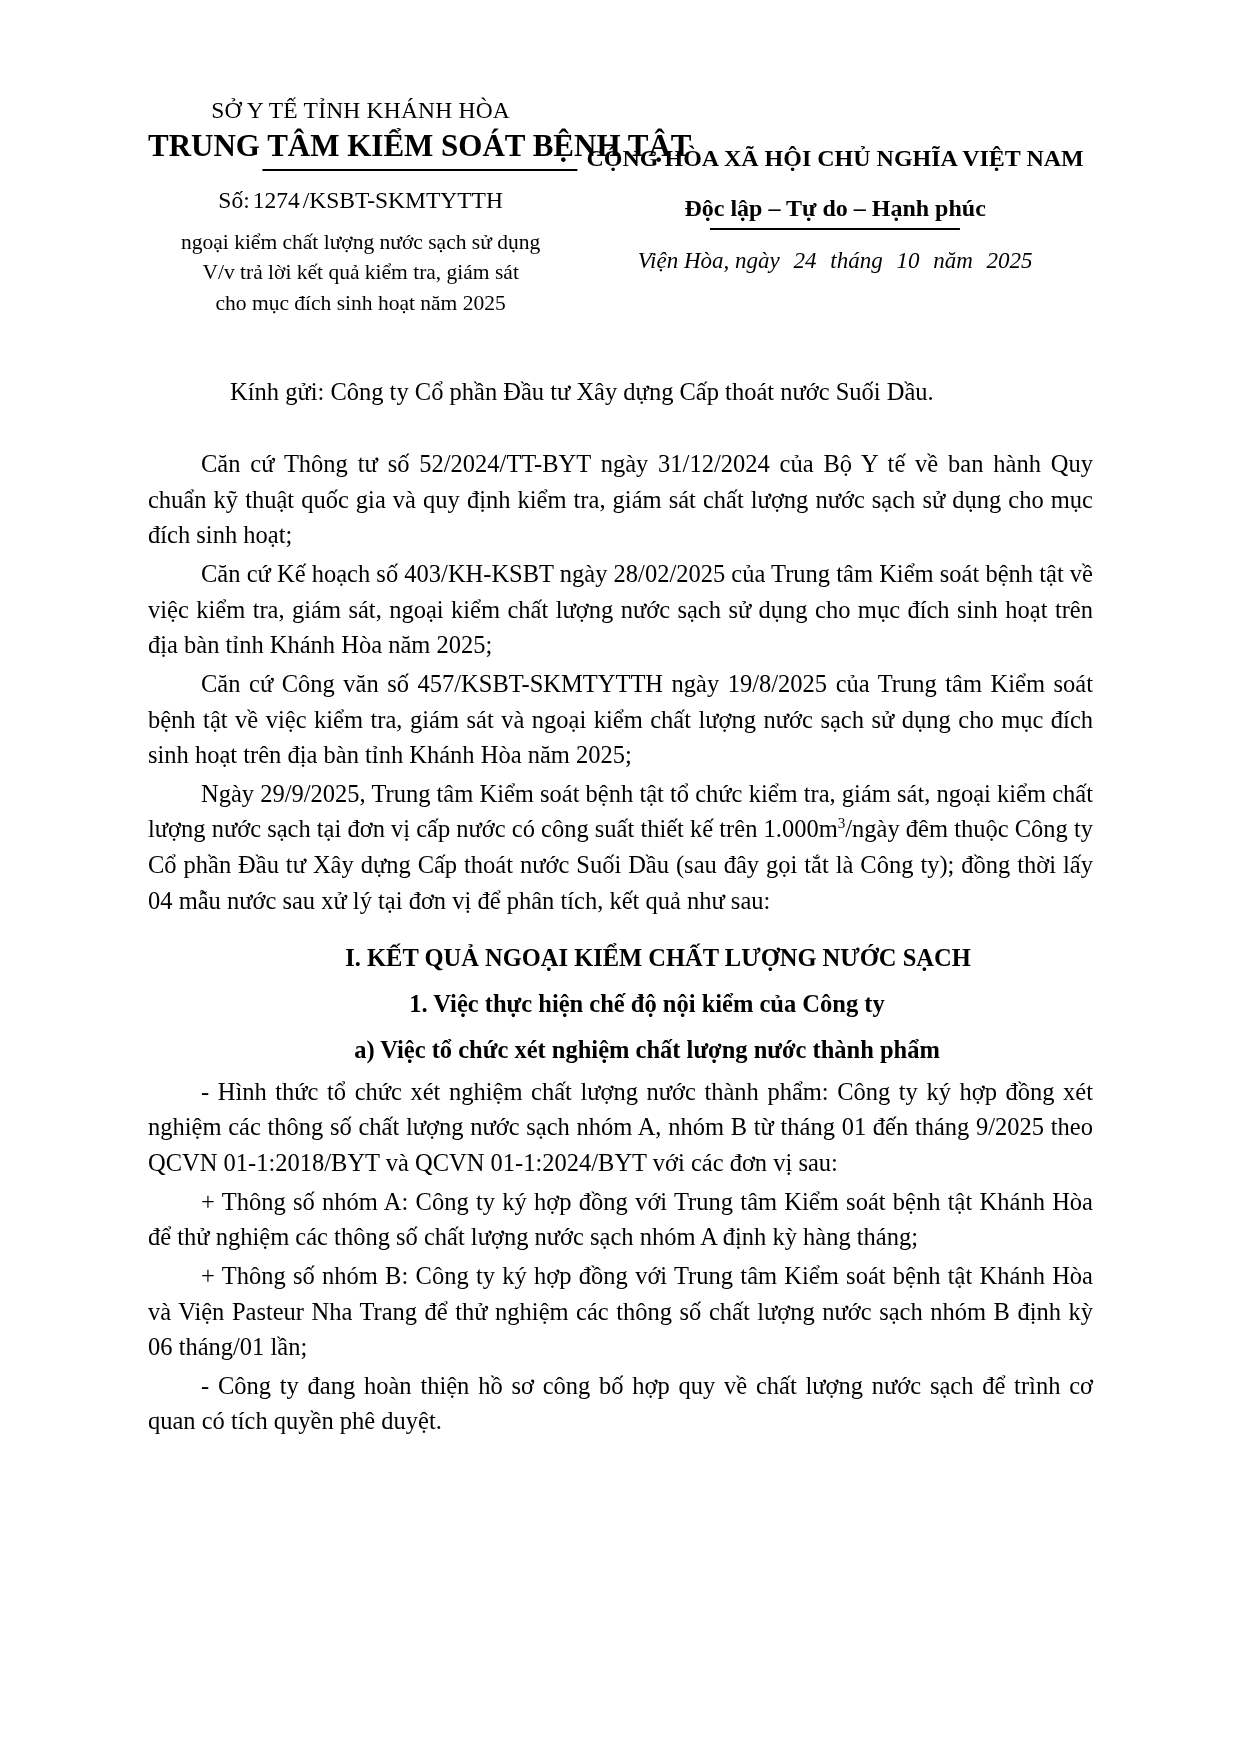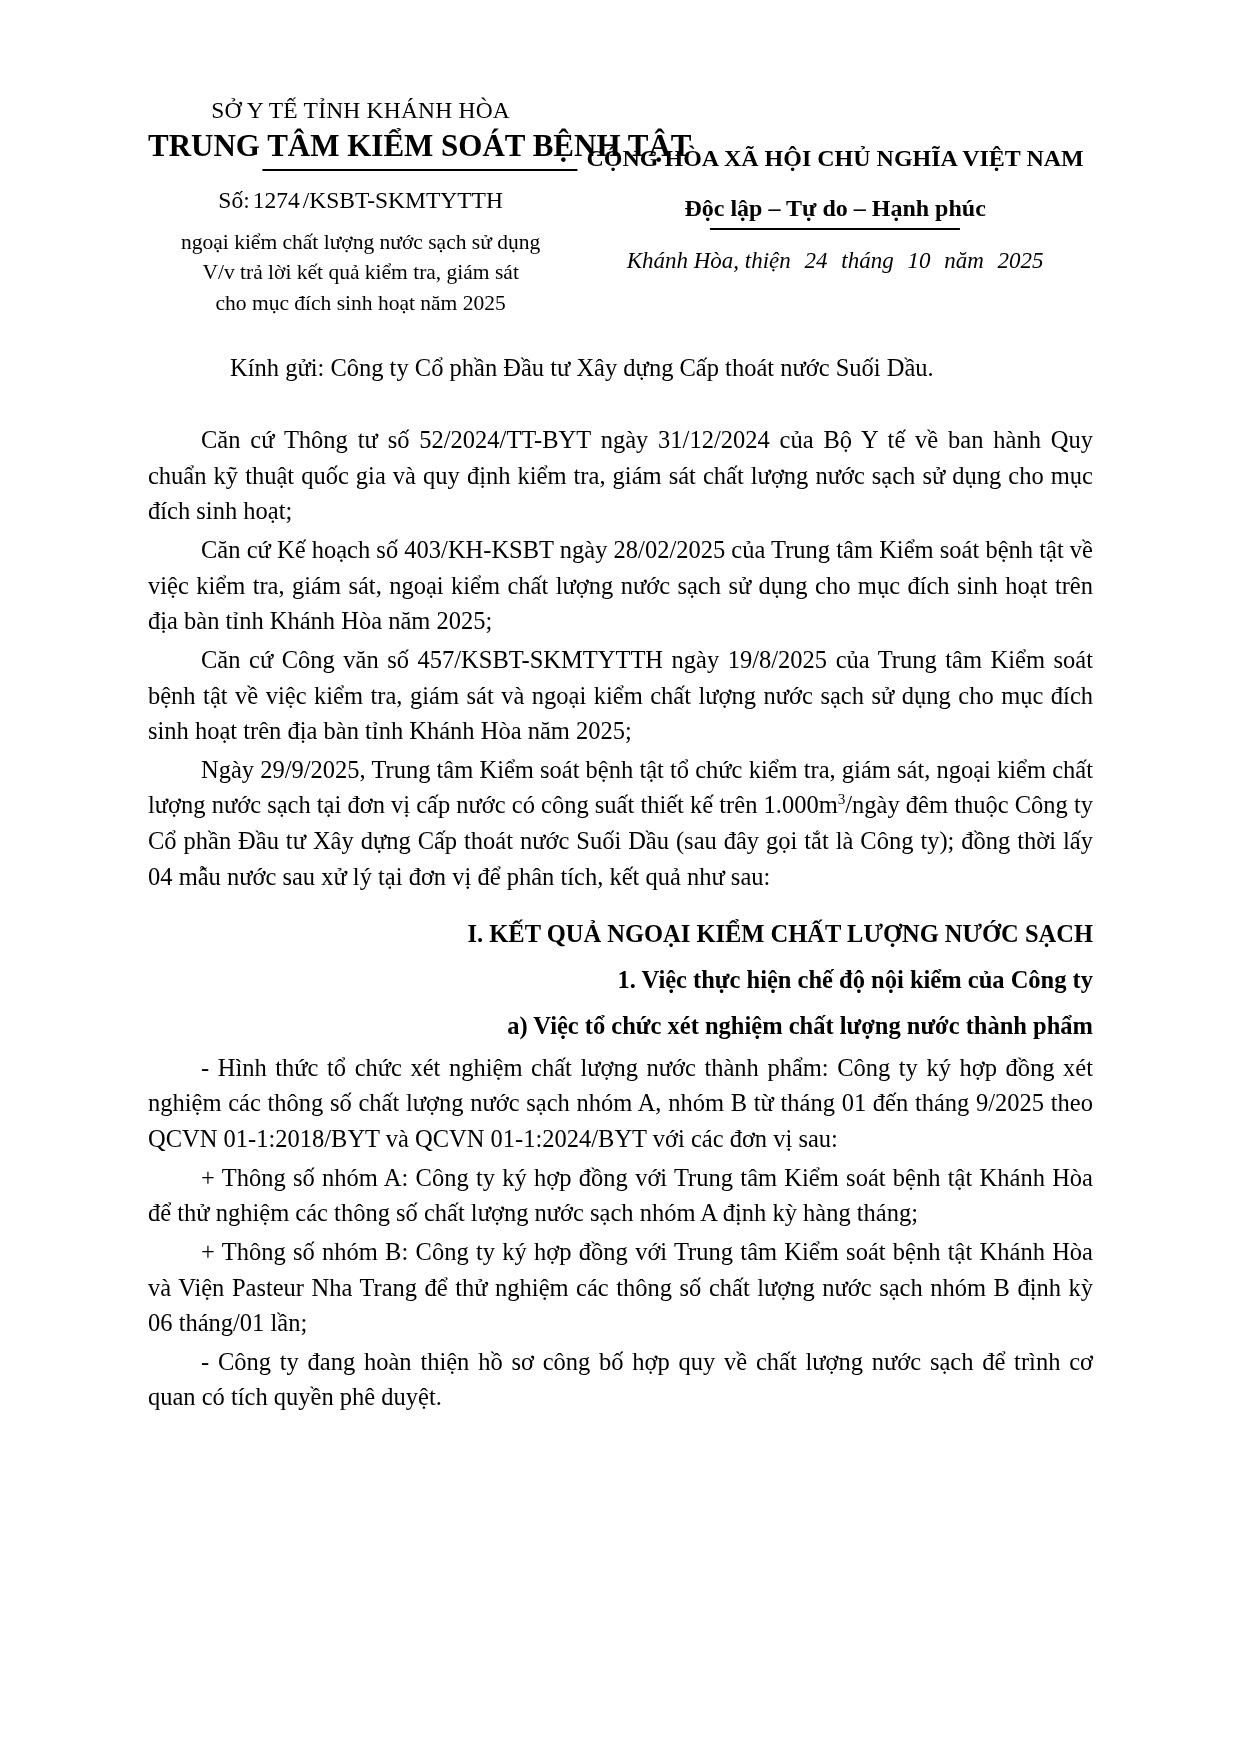--- a/index.html
+++ b/index.html
@@ -107,42 +107,42 @@
     font-style: italic;
     font-size: 23px;
     margin-top: 22px;
     line-height: 1.3;
     white-space: nowrap;
   }
   .place-date .sp { padding: 0 4px; }
 
   
   .body-area {
-    margin-top: 32px;
+    margin-top: 56px;
   }
   p.para {
     font-size: 24.5px;
     line-height: 1.455;
     text-align: justify;
     text-justify: inter-word;
     margin: 0 0 3px 0;
     text-indent: 53px;
     hyphens: none;
   }
   p.recipient {
     text-indent: 0;
     text-align: left;
     padding-left: 82px;
     margin-bottom: 36px;
   }
   p.heading {
     font-size: 24.5px;
     font-weight: bold;
     line-height: 1.46;
-    text-align: right;
+    text-align: center;
     margin: 10px 0 6px 0;
     text-indent: 53px;
   }
   p.heading-center {
     text-indent: 0;
     padding-left: 75px;
   }
   sup.m3 {
     font-size: 0.62em;
     vertical-align: super;
@@ -164,21 +164,21 @@
       <div class="subject">
         <div>ngoại kiểm chất lượng nước sạch sử dụng</div>
         <div>V/v trả lời kết quả kiểm tra, giám sát</div>
         <div>cho mục đích sinh hoạt năm 2025</div>
       </div>
     </div>
 
     <div class="lh-right">
       <div class="nation-line1">CỘNG HÒA XÃ HỘI CHỦ NGHĨA VIỆT NAM</div>
       <div class="nation-line2 underline-nation">Độc lập – Tự do – Hạnh phúc</div>
-      <div class="place-date"><span>Khánh Hòa, thiện</span><span class="sp"> </span><span>24</span><span class="sp"> </span><span>tháng</span><span class="sp"> </span><span>10</span><span class="sp"> </span><span>năm</span><span class="sp"> </span><span>2025</span></div>
+      <div class="place-date"><span>Viện Hòa, ngày</span><span class="sp"> </span><span>24</span><span class="sp"> </span><span>tháng</span><span class="sp"> </span><span>10</span><span class="sp"> </span><span>năm</span><span class="sp"> </span><span>2025</span></div>
     </div>
 
   </div>
 
   <div class="body-area">
 
     <p class="para recipient">Kính gửi: Công ty Cổ phần Đầu tư Xây dựng Cấp thoát nước Suối Dầu.</p>
 
     <p class="para">Căn cứ Thông tư số 52/2024/TT-BYT ngày 31/12/2024 của Bộ Y tế về ban hành Quy chuẩn kỹ thuật quốc gia và quy định kiểm tra, giám sát chất lượng nước sạch sử dụng cho mục đích sinh hoạt;</p>
     <p class="para">Căn cứ Kế hoạch số 403/KH-KSBT ngày 28/02/2025 của Trung tâm Kiểm soát bệnh tật về việc kiểm tra, giám sát, ngoại kiểm chất lượng nước sạch sử dụng cho mục đích sinh hoạt trên địa bàn tỉnh Khánh Hòa năm 2025;</p>

